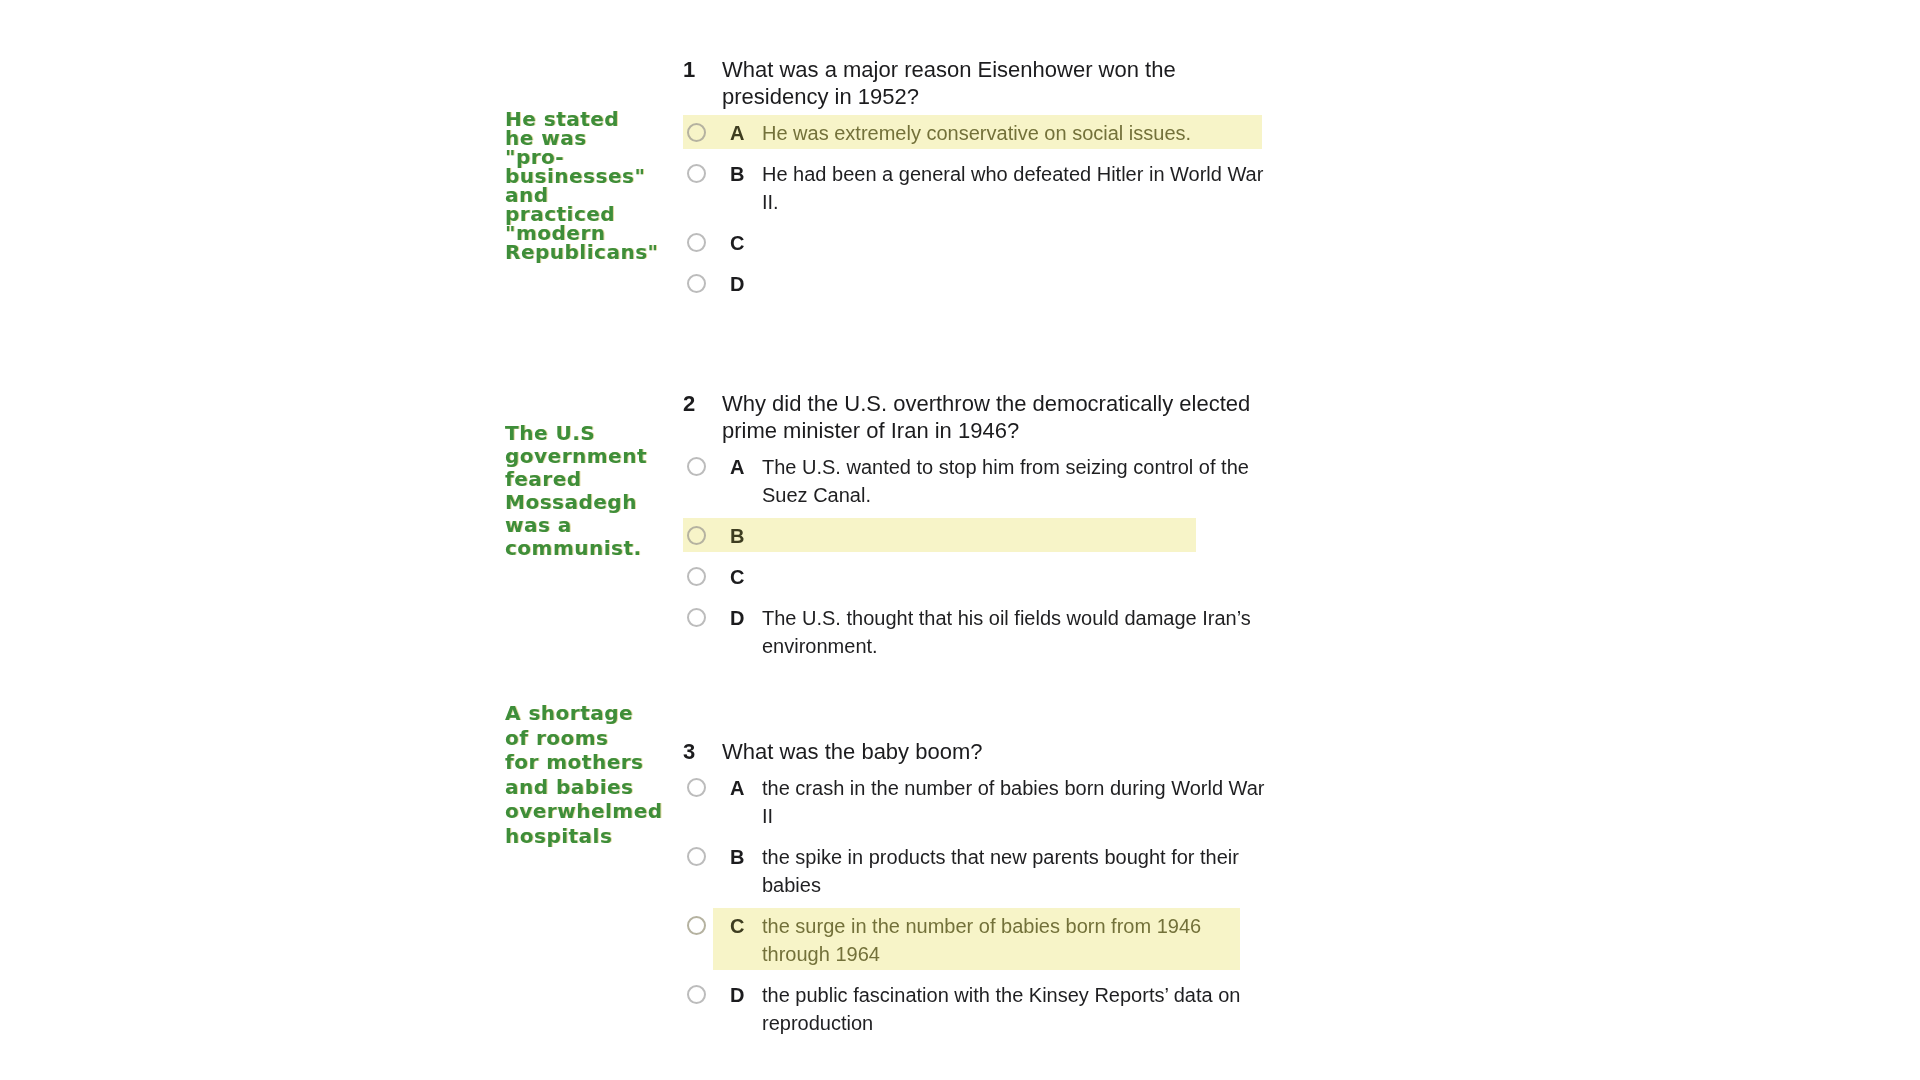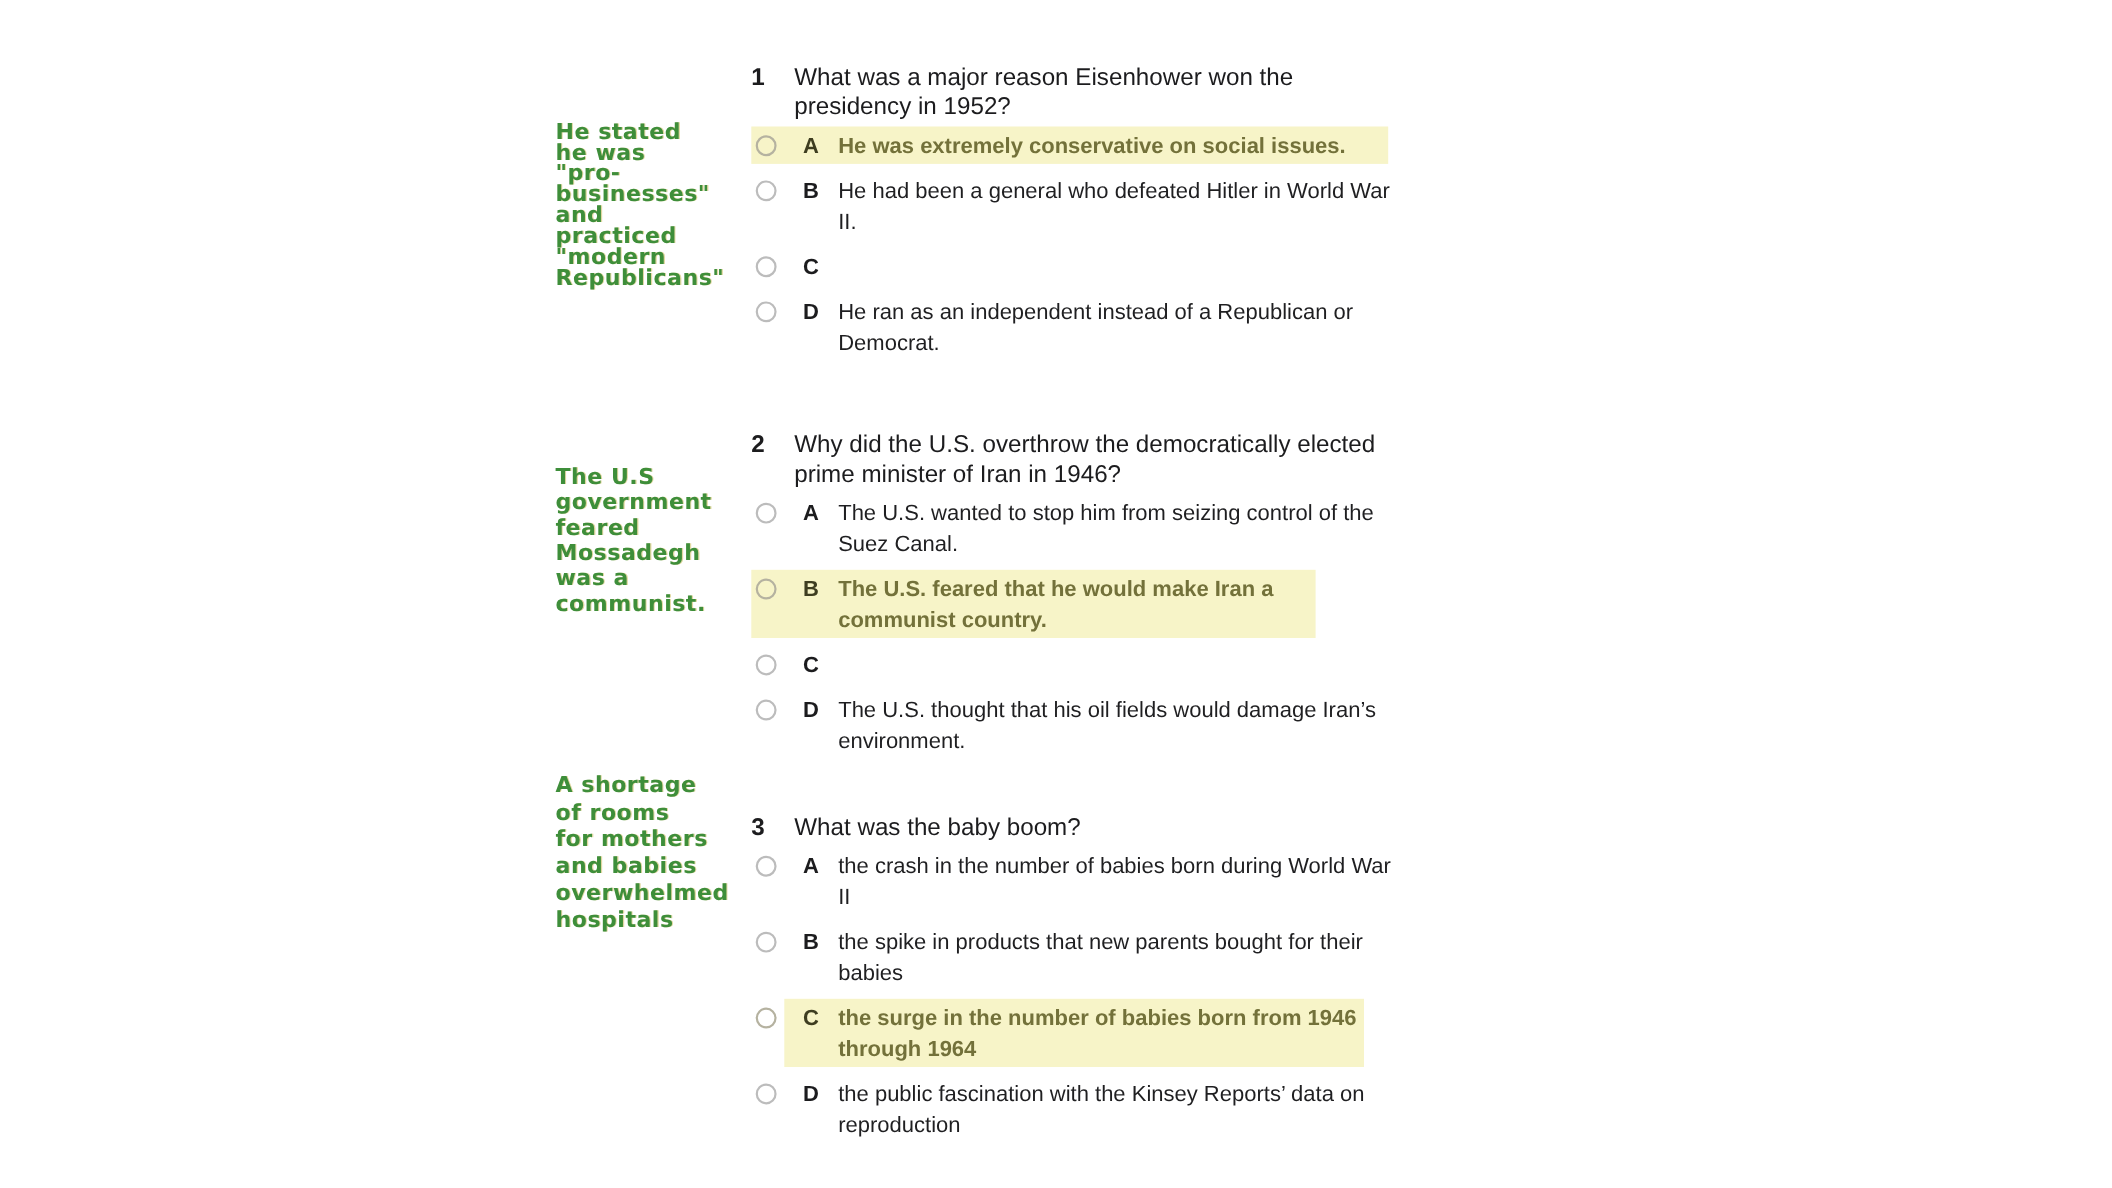--- a/index.html
+++ b/index.html
@@ -62,21 +62,21 @@
 
   
   .option.highlighted::before{
     content:"";position:absolute;z-index:-1;
     top:-4px;bottom:-2px;
     background:#f7f4c8;
   }
   .hl-1A::before{left:0;width:579px;}
   .hl-2B::before{left:0;width:513px;}
   .hl-3C::before{left:30px;width:527px;}
-  .option.highlighted .opt-text{color:#73713a;font-weight:bold;}
+  .option.highlighted .opt-text{color:#73713a;}
   .option.highlighted .opt-letter{color:#3e3d20;}
   .option.highlighted .radio{border-color:#b5b2a0;}
 </style>
 </head>
 <body>
 
 <div class="page">
   <div>
       <div class="annotation apos-1">He stated
 he was
@@ -115,37 +115,35 @@
           <span class="opt-letter">B</span>
           <div class="opt-text">He had been a general who defeated Hitler in World War II.</div>
         </div>
         <div class="option">
           <span class="radio"></span>
           <span class="opt-letter">C</span>
         </div>
         <div class="option">
           <span class="radio"></span>
           <span class="opt-letter">D</span>
-          <div class="opt-text">He ran as an independent instead of a Republican or Democrat.</div>
         </div>
       </div>
       <div class="question-block qpos-2">
         <div class="q-header">
           <span class="q-number">2</span>
           <div class="q-text">Why did the U.S. overthrow the democratically elected prime minister of Iran in 1946?</div>
         </div>
         <div class="option">
           <span class="radio"></span>
           <span class="opt-letter">A</span>
           <div class="opt-text">The U.S. wanted to stop him from seizing control of the Suez Canal.</div>
         </div>
         <div class="option highlighted hl-2B">
           <span class="radio"></span>
           <span class="opt-letter">B</span>
-          <div class="opt-text">The U.S. feared that he would make Iran a communist country.</div>
         </div>
         <div class="option">
           <span class="radio"></span>
           <span class="opt-letter">C</span>
         </div>
         <div class="option">
           <span class="radio"></span>
           <span class="opt-letter">D</span>
           <div class="opt-text">The U.S. thought that his oil fields would damage Iran’s environment.</div>
         </div>

